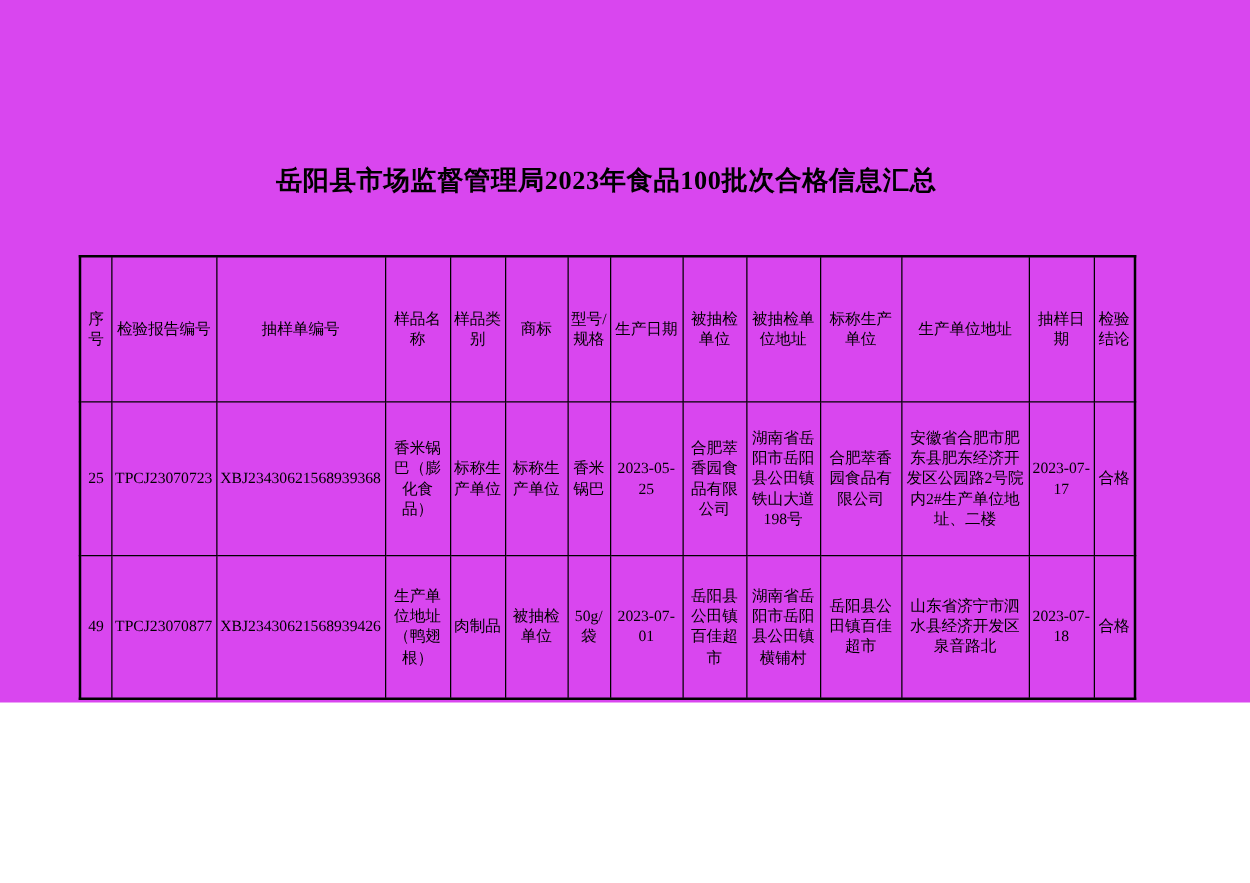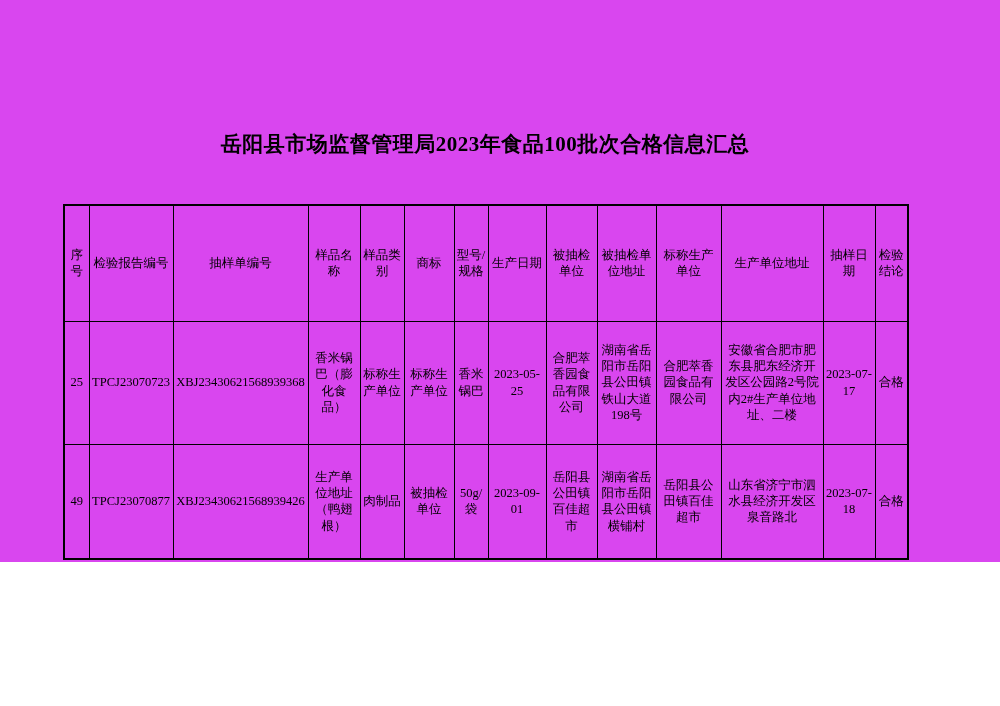--- a/index.html
+++ b/index.html
@@ -109,21 +109,21 @@
         <td>合格</td>
       </tr>
       <tr class="r26">
         <td>49</td>
         <td>TPCJ23070877</td>
         <td>XBJ23430621568939426</td>
         <td>生产单位地址（鸭翅根）</td>
         <td>肉制品</td>
         <td>被抽检单位</td>
         <td>50g/袋</td>
-        <td>2023-09-01</td>
+        <td>2023-07-01</td>
         <td>岳阳县公田镇百佳超市</td>
         <td>湖南省岳阳市岳阳县公田镇横铺村</td>
         <td>岳阳县公田镇百佳超市</td>
         <td>山东省济宁市泗水县经济开发区泉音路北</td>
         <td>2023-07-18</td>
         <td>合格</td>
       </tr>
     </tbody>
   </table>
 

